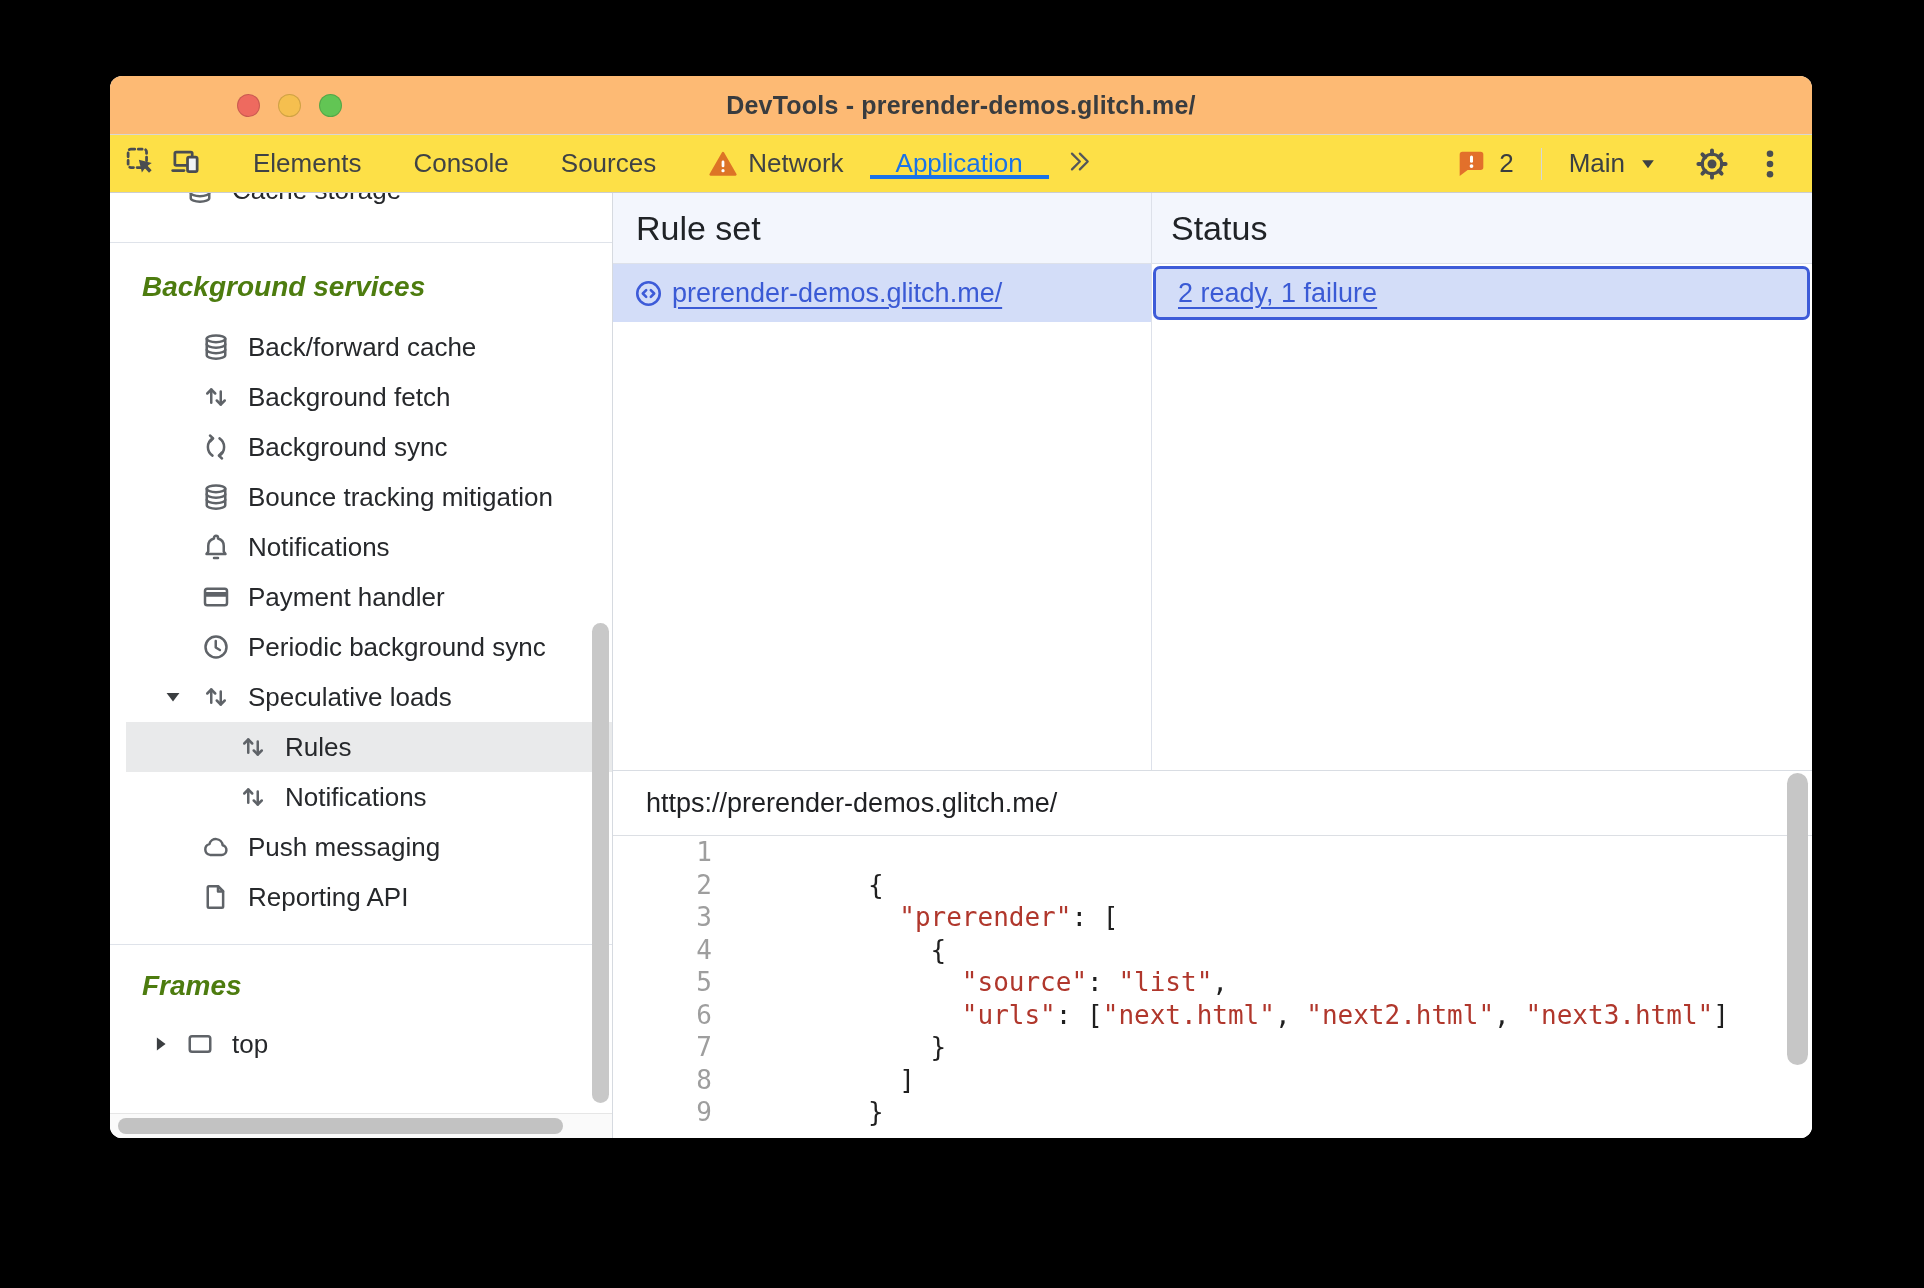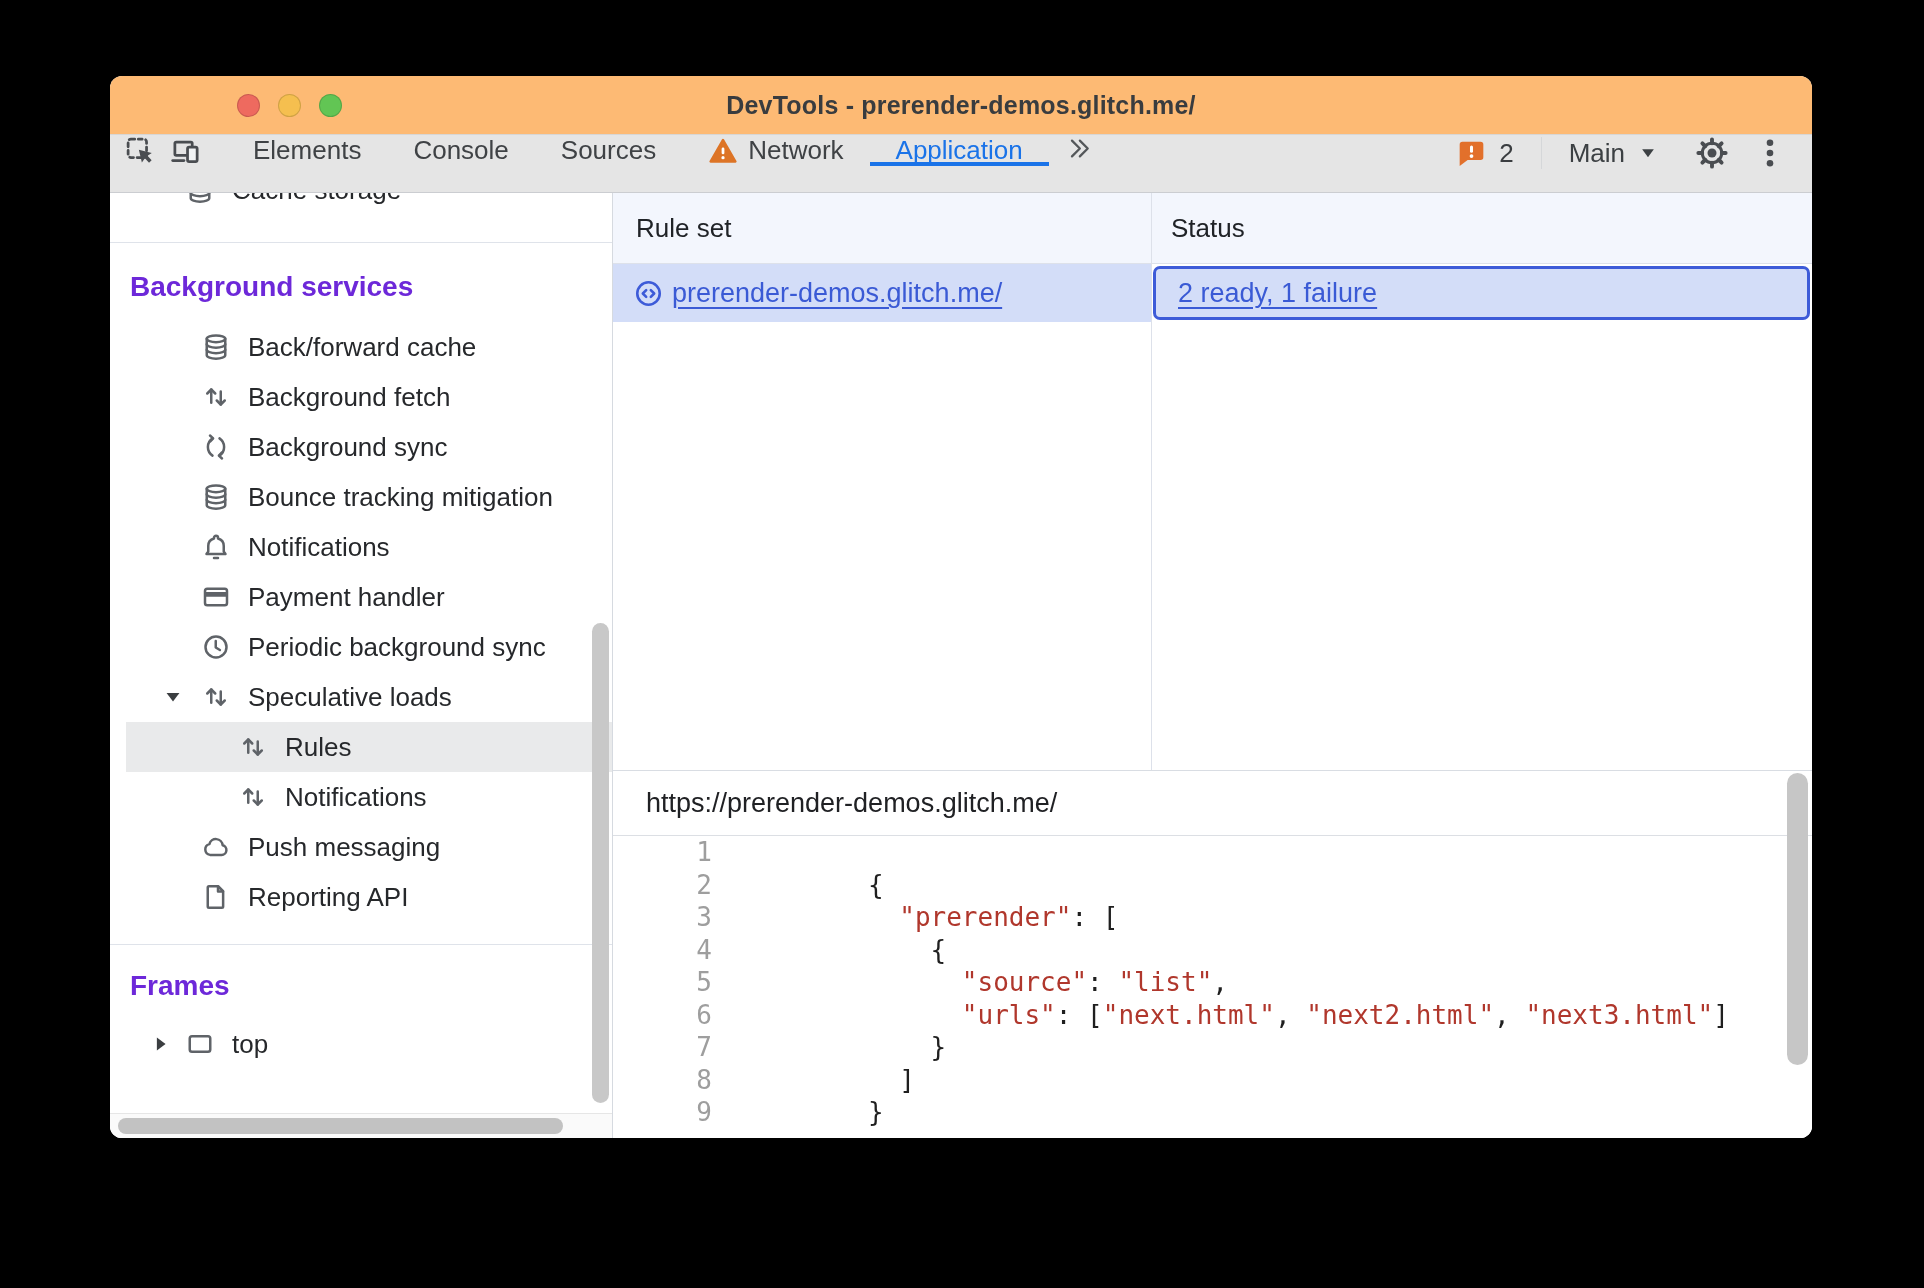--- a/index.html
+++ b/index.html
@@ -12,22 +12,22 @@
     box-shadow:0 0 0 1px rgba(0,0,0,.28); }
 
   
   .titlebar { flex:none; height:59px; background:#fdba74; border-bottom:1px solid #d8d6d4;
     position:relative; display:flex; align-items:center; justify-content:center; }
   .traffic { position:absolute; left:127px; top:0; height:100%; display:flex; align-items:center; gap:18px; }
   .tl-dot { width:23px; height:23px; border-radius:50%; border:1px solid rgba(0,0,0,.15); }
   .title-text { font-size:25px; font-weight:bold; color:#393c3f; letter-spacing:.2px; }
 
   
-  .toolbar { flex:none; height:58px; background:#e5e5e5; border-bottom:1px solid #cbcdd1;
-    display:flex; align-items:flex-start; color:#4a4d51; }
+  .toolbar { flex:none; height:58px; background:#fde047; border-bottom:1px solid #cbcdd1;
+    display:flex; align-items:center; color:#4a4d51; }
   .tb-iconbtn { width:44px; display:flex; align-items:center; justify-content:center; }
   .tb-iconbtn svg { width:33px; height:33px; }
   .tb-sep { width:1px; background:#d5d7d9; margin:13px 10px; }
   .tabs { display:flex; align-items:stretch; }
   .tab { display:flex; align-items:center; gap:10px; padding:0 26px; font-size:26px; color:#3f4245; white-space:nowrap; }
   .tab.selected { color:#1a73e8; box-shadow:inset 0 -4px 0 #1a73e8; }
   .tab .icon svg { width:30px; height:30px; display:block; }
   .overflow-btn { display:flex; align-items:center; padding:0 16px; color:#54575a; }
   .overflow-btn svg { width:27px; height:27px; }
   .tb-right { margin-left:auto; display:flex; align-items:center; padding-right:24px; }
@@ -52,33 +52,33 @@
   .side-row .icon { flex:none; width:30px; height:30px; margin-right:17px; color:#5f6368; }
   .side-row .icon svg { width:30px; height:30px; display:block; }
   .side-row.nested { padding-left:112px; }
   .side-row.selected { background:#e9eaeb; }
   .side-row.clipped { margin-top:-28px; }
   .expander { position:absolute; left:36px; top:50%; transform:translateY(-50%); width:22px; height:22px; color:#3b3e41; }
   .expander svg { width:22px; height:22px; display:block; }
   .expander.right { left:40px; }
   .expander.right svg { transform:rotate(-90deg); }
   .side-divider { height:1px; background:#dfe3ea; }
-  .section-title { height:46px; display:flex; align-items:center; padding-left:20px;
-    font-size:28px; font-weight:600; color:#6d28d9; }
+  .section-title { height:46px; display:flex; align-items:center; padding-left:32px;
+    font-size:28px; font-weight:600; color:#4d7c0f;font-style:italic; }
   .side-vscroll { position:absolute; right:3px; top:430px; width:17px; height:480px;
     border-radius:9px; background:#c8c8c8; }
   .side-hscroll { position:absolute; left:0; right:0; bottom:0; height:25px; background:#fafafa; border-top:1px solid #e6e6e6; }
   .side-hthumb { position:absolute; left:8px; top:4px; width:445px; height:16px; border-radius:8px; background:#c2c2c2; }
 
   
   .main { flex:1; min-width:0; border-left:1px solid #d6dae0; display:flex; flex-direction:column; background:#fff; }
   .table-region { flex:1; min-height:0; position:relative; display:flex; flex-direction:column; }
   .col-divider { position:absolute; left:538px; top:0; bottom:0; width:1px; background:#dde1ea; }
   .thead { flex:none; height:71px; background:#f3f6fd; border-bottom:1px solid #dde1ea; display:flex; }
-  .th { font-size:26px; color:#202327; display:flex; align-items:center; }
+  .th { font-size:34px; color:#202327; display:flex; align-items:center; }
   .th.c0 { width:538px; padding-left:23px; }
   .th.c1 { flex:1; padding-left:20px; }
   .trow { flex:none; height:58px; display:flex; }
   .td-rule { width:538px; background:#d3ddf8; display:flex; align-items:center; padding-left:20px; }
   .td-rule .icon { flex:none; width:31px; height:31px; color:#3d5bd8; margin-right:8px; }
   .td-rule .icon svg { width:31px; height:31px; display:block; }
   a.devlink { color:#3a5ad5; text-decoration:underline; text-decoration-thickness:2px; text-underline-offset:5px; font-size:27px; white-space:nowrap; cursor:pointer; }
   .td-status { flex:1; padding:2px; display:flex; }
   .status-box { flex:1; border:3px solid #3d5bd8; border-radius:7px; background:#d3ddf8;
     display:flex; align-items:center; padding-left:22px; }

